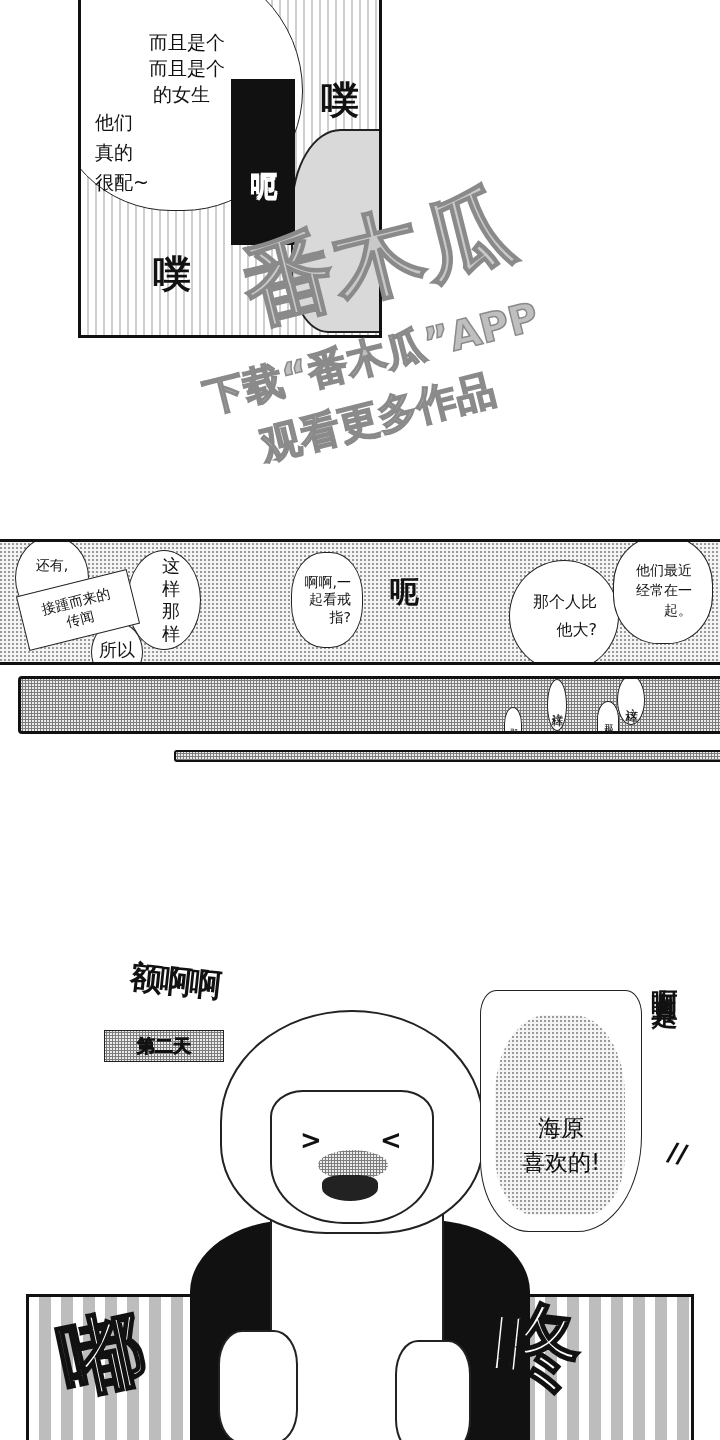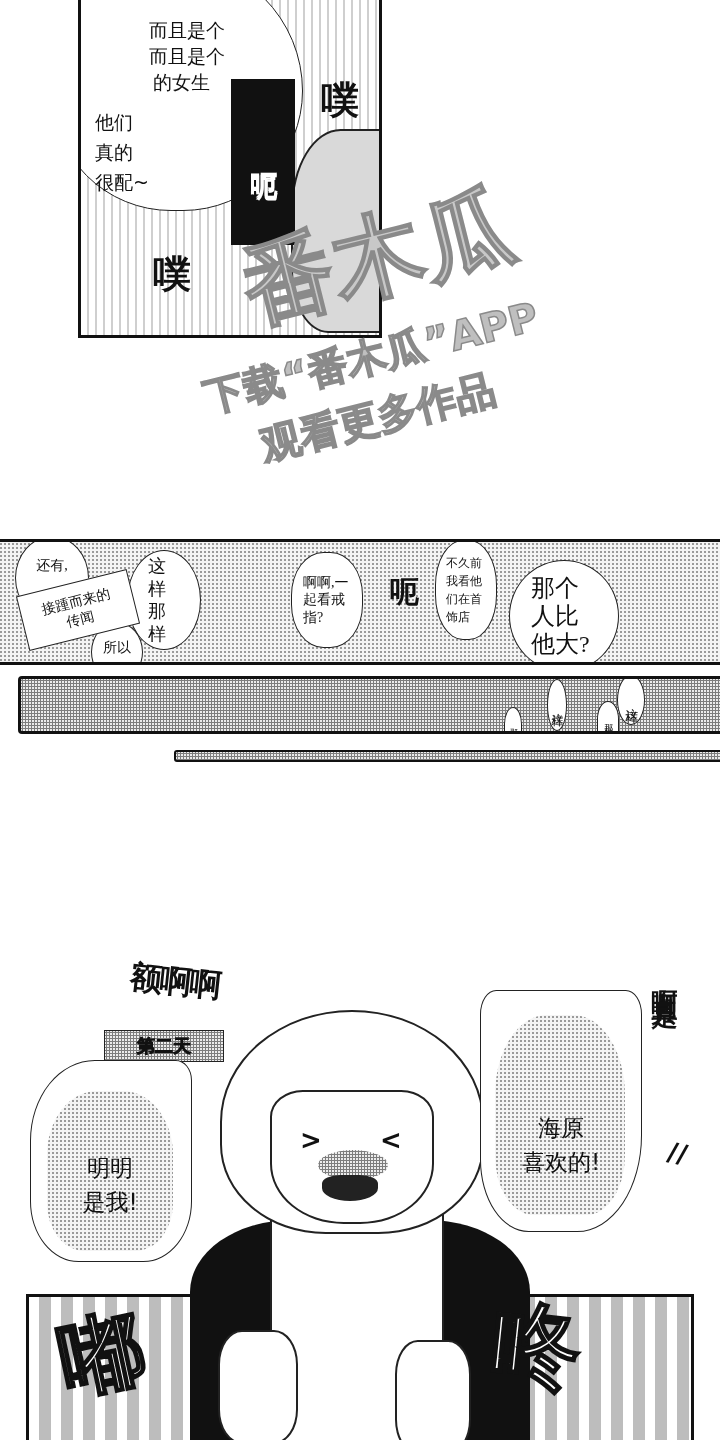--- a/index.html
+++ b/index.html
@@ -3,34 +3,34 @@
 <meta charset="utf-8">
 <style>
   html,body{margin:0;padding:0;background:#fff;}
   body{width:720px;height:1440px;position:relative;overflow:hidden;font-family:"DejaVu Sans","Liberation Sans",sans-serif;color:#111;}
   .abs{position:absolute;}
   .panel{position:absolute;border:3px solid #111;box-sizing:border-box;background:#fff;overflow:hidden;}
   .stripes{background:repeating-linear-gradient(90deg,#fff 0 6px,#cfcfcf 6px 8px);}
   .stripes-heavy{background:repeating-linear-gradient(90deg,#fff 0 10px,#bdbdbd 10px 22px);}
   .dots{background-color:#f4f4f4;background-image:radial-gradient(#9a9a9a 0.9px,transparent 1.1px);background-size:4px 4px;}
   .dots-dark{background-color:#ececec;background-image:radial-gradient(#7d7d7d 1px,transparent 1.2px);background-size:3px 3px;}
-  .bubble{position:absolute;background:#fff;border:1.6px solid #222;border-radius:50%;display:flex;align-items:center;justify-content:center;text-align:left;box-sizing:border-box;line-height:1.25;font-family:Liberation Serif, serif;}
+  .bubble{position:absolute;background:#fff;border:1.6px solid #222;border-radius:50%;display:flex;align-items:center;justify-content:center;text-align:right;box-sizing:border-box;line-height:1.25;}
   .vtext{writing-mode:vertical-rl;text-orientation:upright;letter-spacing:2px;}
   .sfx{font-weight:bold;color:#111;position:absolute;}
   .sfx-outline{font-weight:bold;color:#fff;-webkit-text-stroke:2px #111;position:absolute;}
   .watermark{position:absolute;color:#bfbfbf;font-weight:bold;-webkit-text-stroke:1.5px #8a8a8a;transform:rotate(-14deg);white-space:nowrap;}
   .hair{position:absolute;border:2px solid #222;border-radius:50% 50% 40% 40%;background:#fff;}
 </style>
 </head>
 <body>
 
 <div class="panel stripes" style="left:78px;top:-4px;width:304px;height:342px;">
 
   <div class="abs" style="left:-30px;top:-40px;width:250px;height:250px;background:#fff;border:1.6px solid #222;border-radius:45% 55% 50% 50%;"></div>
-  <div class="abs" style="left:68px;top:18px;font-size:19px;line-height:26px;">
+  <div class="abs" style="left:68px;top:30px;font-size:19px;line-height:26px;">
     <div>而且是个</div>
     <div>而且是个</div>
     <div style="padding-left:4px;">的女生</div>
   </div>
   <div class="abs" style="left:14px;top:108px;font-size:19px;line-height:30px;">
     <div>他们</div>
     <div>真的</div>
     <div>很配~</div>
   </div>
 
@@ -45,35 +45,35 @@
 <div class="watermark" style="left:200px;top:330px;font-size:40px;">下载“番木瓜”APP</div>
 <div class="watermark" style="left:258px;top:390px;font-size:40px;">观看更多作品</div>
 
 <div class="panel dots" style="left:-4px;top:539px;width:728px;height:126px;">
   <div class="bubble" style="left:16px;top:-6px;width:74px;height:84px;font-size:14px;align-items:flex-start;padding-top:20px;">
       <span>还有,</span>
     </div>
   <div class="bubble" style="left:128px;top:8px;width:74px;height:100px;font-size:18px;">
       <span style="display:block;width:32px;">这样那样</span>
     </div>
-  <div class="bubble" style="left:92px;top:80px;width:52px;height:60px;font-size:14px;align-items:flex-start;padding-top:16px;">
+  <div class="bubble" style="left:92px;top:80px;width:52px;height:60px;font-size:18px;align-items:flex-start;padding-top:16px;">
       <span>所以</span>
     </div>
   <div class="abs" style="left:22px;top:40px;width:112px;height:54px;background:#fff;border:1.6px solid #222;transform:rotate(-14deg);display:flex;align-items:center;justify-content:center;text-align:center;font-size:14px;line-height:18px;">
       <span style="display:block;width:70px;">接踵而来的传闻</span>
     </div>
   <div class="bubble" style="left:292px;top:10px;width:72px;height:96px;font-size:14px;border-radius:45%;">
       <span style="display:block;width:48px;">啊啊,一起看戒指?</span>
     </div>
   <div class="sfx" style="left:390px;top:30px;font-size:30px;">呃</div>
-  <div class="bubble" style="left:436px;top:-2px;width:62px;height:100px;font-size:12px;border-radius:45%;">
-      <span style="display:block;width:40px;line-height:18px;">不久前我看他们在首饰店</span>
+  <div class="bubble" style="left:510px;top:18px;width:110px;height:112px;font-size:16px;">
+      <span style="display:block;width:66px;line-height:28px;">那个人比他大?</span>
     </div>
-  <div class="bubble" style="left:510px;top:18px;width:110px;height:112px;font-size:24px;">
-      <span style="display:block;width:66px;line-height:28px;">那个人比他大?</span>
+  <div class="bubble" style="left:614px;top:-6px;width:100px;height:108px;font-size:14px;border-radius:45%;">
+      <span style="display:block;width:58px;line-height:20px;">他们最近经常在一起。</span>
     </div>
 </div>
 
 <div class="panel dots-dark" style="left:18px;top:676px;width:720px;height:58px;border-radius:4px;">
   <div class="bubble vtext" style="left:483px;top:28px;width:18px;height:34px;font-size:8px;border-radius:50% 50% 0 0;">那样</div>
   <div class="bubble vtext" style="left:526px;top:0px;width:20px;height:52px;font-size:12px;border-radius:50%;">这样</div>
   <div class="bubble vtext" style="left:576px;top:22px;width:22px;height:36px;font-size:9px;border-radius:50% 50% 0 0;">那样</div>
   <div class="bubble vtext" style="left:596px;top:-4px;width:28px;height:50px;font-size:13px;border-radius:50%;">这样</div>
 </div>
 
@@ -105,23 +105,16 @@
     <div class="abs dots" style="left:14px;top:24px;width:130px;height:200px;border-radius:40% 40% 30% 30%;"></div>
     <div class="abs" style="left:18px;top:120px;width:124px;text-align:center;font-size:23px;line-height:34px;background:transparent;">
       <div>海原</div>
       <div>喜欢的!</div>
     </div>
   </div>
 
   <div class="sfx vtext" style="left:648px;top:10px;font-size:26px;letter-spacing:4px;">啊啊真是</div>
   <div class="abs" style="left:668px;top:178px;font-size:26px;font-weight:bold;transform:rotate(12deg);">//</div>
 
-  <div class="abs" style="left:30px;top:100px;width:160px;height:200px;background:#fff;border:1.6px solid #222;border-radius:40% 10% 30% 30%;">
-    <div class="abs dots" style="left:16px;top:30px;width:126px;height:160px;border-radius:40% 40% 30% 30%;"></div>
-    <div class="abs" style="left:14px;top:90px;width:130px;text-align:center;font-size:23px;line-height:34px;">
-      <div>明明</div>
-      <div>是我!</div>
-    </div>
-  </div>
 
   <div class="sfx-outline" style="left:60px;top:338px;font-size:84px;transform:rotate(-12deg);">嘟</div>
   <div class="sfx-outline" style="left:490px;top:324px;font-size:92px;transform:rotate(6deg);">咚</div>
 </div>
 
 </body></html>

